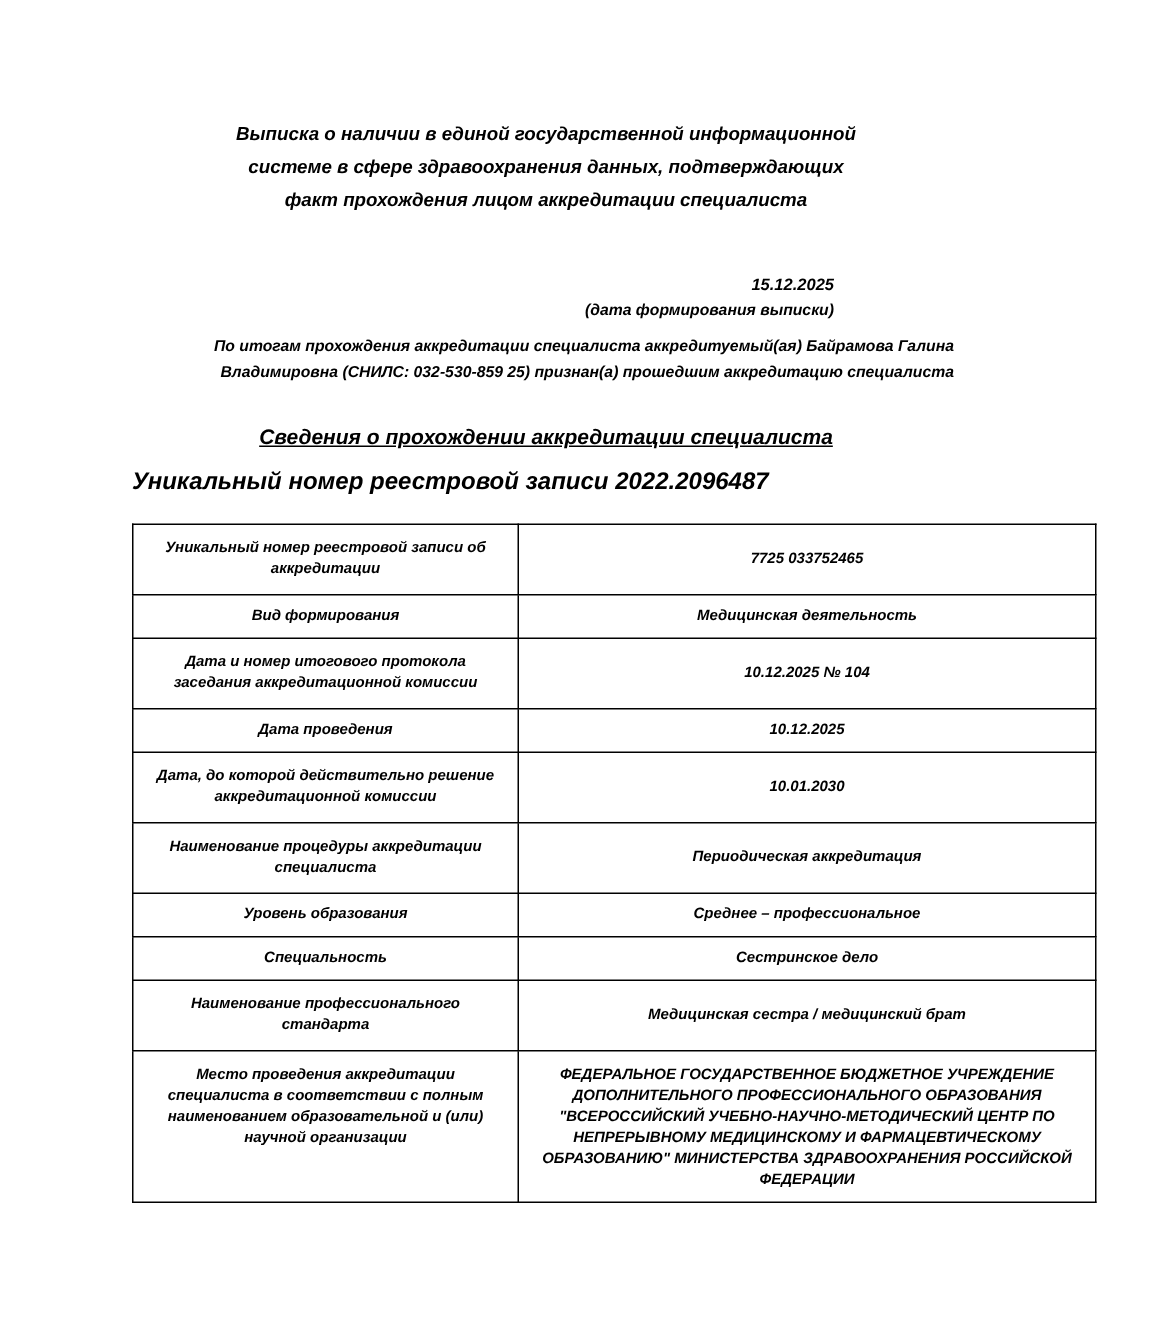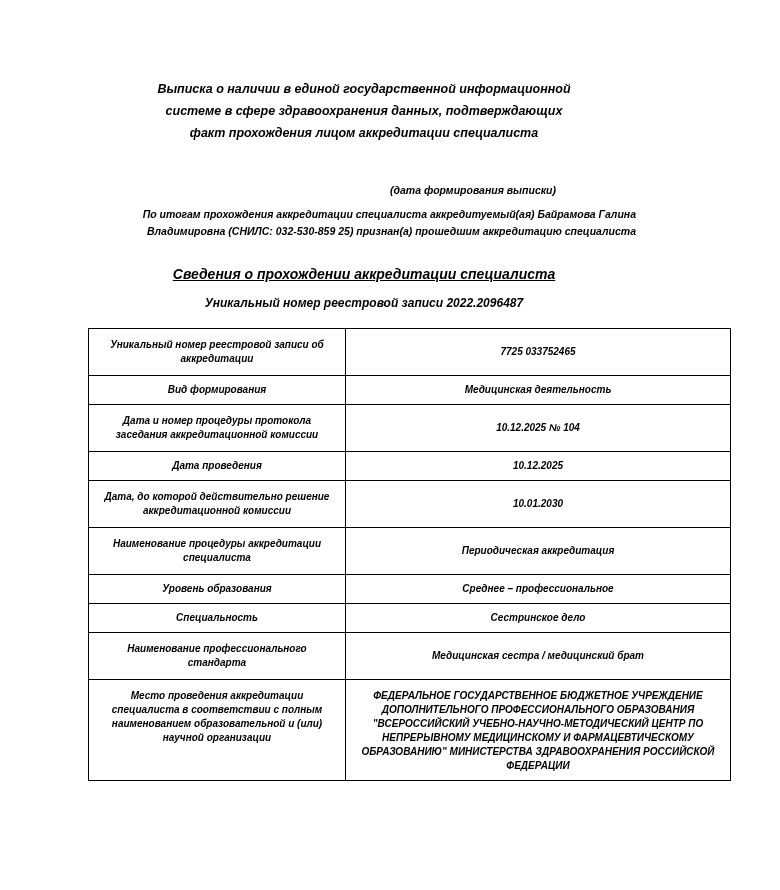--- a/index.html
+++ b/index.html
@@ -66,24 +66,23 @@
     text-align: center;
     font-style: italic;
     font-weight: bold;
     font-size: 14px;
   }
   .section-underline span {
     text-decoration: underline;
   }
   .registry-number {
     margin-top: 14px;
-    text-align: center;
     font-style: italic;
     font-weight: bold;
-    font-size: 12px;
+    font-size: 16px;
   }
   table.info {
     margin-top: 18px;
     border-collapse: collapse;
     width: 604px;
     table-layout: fixed;
     text-align: center;
   }
   table.info td {
     border: 1px solid #000000;
@@ -111,20 +110,21 @@
 </style>
 </head>
 <body>
 
 <div class="page">
   <div class="content">
 
     <div class="doc-title">Выписка о наличии в единой государственной информационной системе в сфере здравоохранения данных, подтверждающих факт прохождения лицом аккредитации специалиста</div>
 
     <div class="date-block">
+      <div class="date-value">15.12.2025</div>
       <div class="date-caption">(дата формирования выписки)</div>
     </div>
 
     <div class="intro">По итогам прохождения аккредитации специалиста аккредитуемый(ая) Байрамова Галина Владимировна (СНИЛС: 032-530-859 25) признан(а) прошедшим аккредитацию специалиста</div>
 
     <div class="section-underline">
       <span>Сведения о прохождении аккредитации специалиста</span>
     </div>
 
     <div class="registry-number">Уникальный номер реестровой записи 2022.2096487</div>
@@ -133,21 +133,21 @@
       <tbody>
         <tr class="tall">
           <td class="label">Уникальный номер реестровой записи об аккредитации</td>
           <td class="value">7725 033752465</td>
         </tr>
         <tr>
           <td class="label">Вид формирования</td>
           <td class="value">Медицинская деятельность</td>
         </tr>
         <tr class="tall">
-          <td class="label">Дата и номер процедуры протокола заседания аккредитационной комиссии</td>
+          <td class="label">Дата и номер итогового протокола заседания аккредитационной комиссии</td>
           <td class="value">10.12.2025 № 104</td>
         </tr>
         <tr>
           <td class="label">Дата проведения</td>
           <td class="value">10.12.2025</td>
         </tr>
         <tr class="tall">
           <td class="label">Дата, до которой действительно решение аккредитационной комиссии</td>
           <td class="value">10.01.2030</td>
         </tr>

